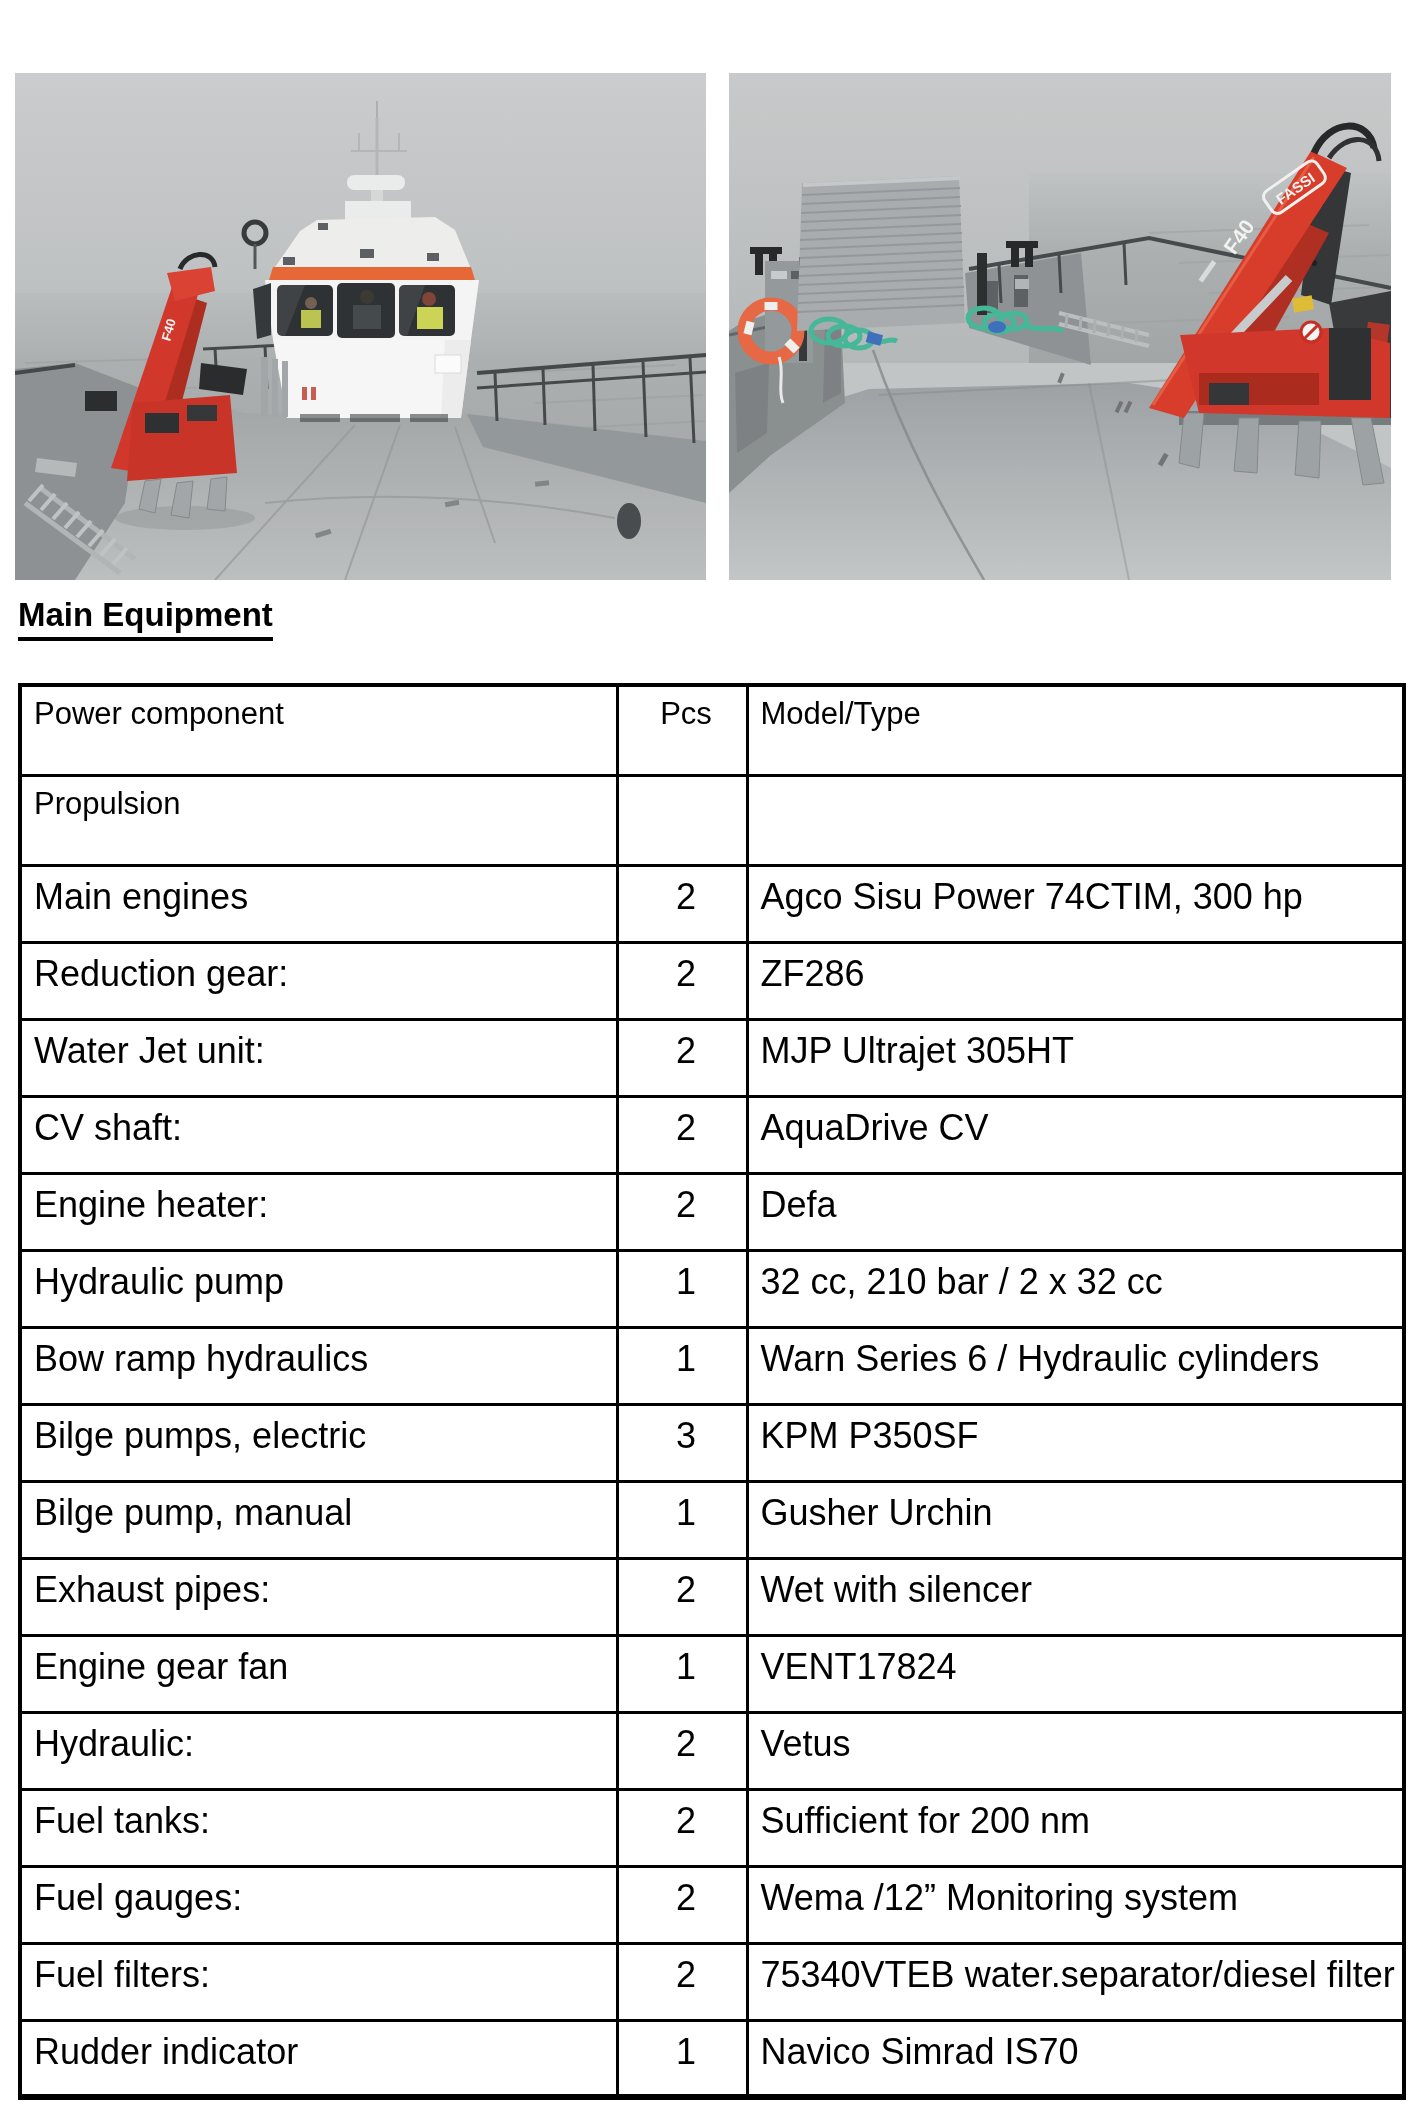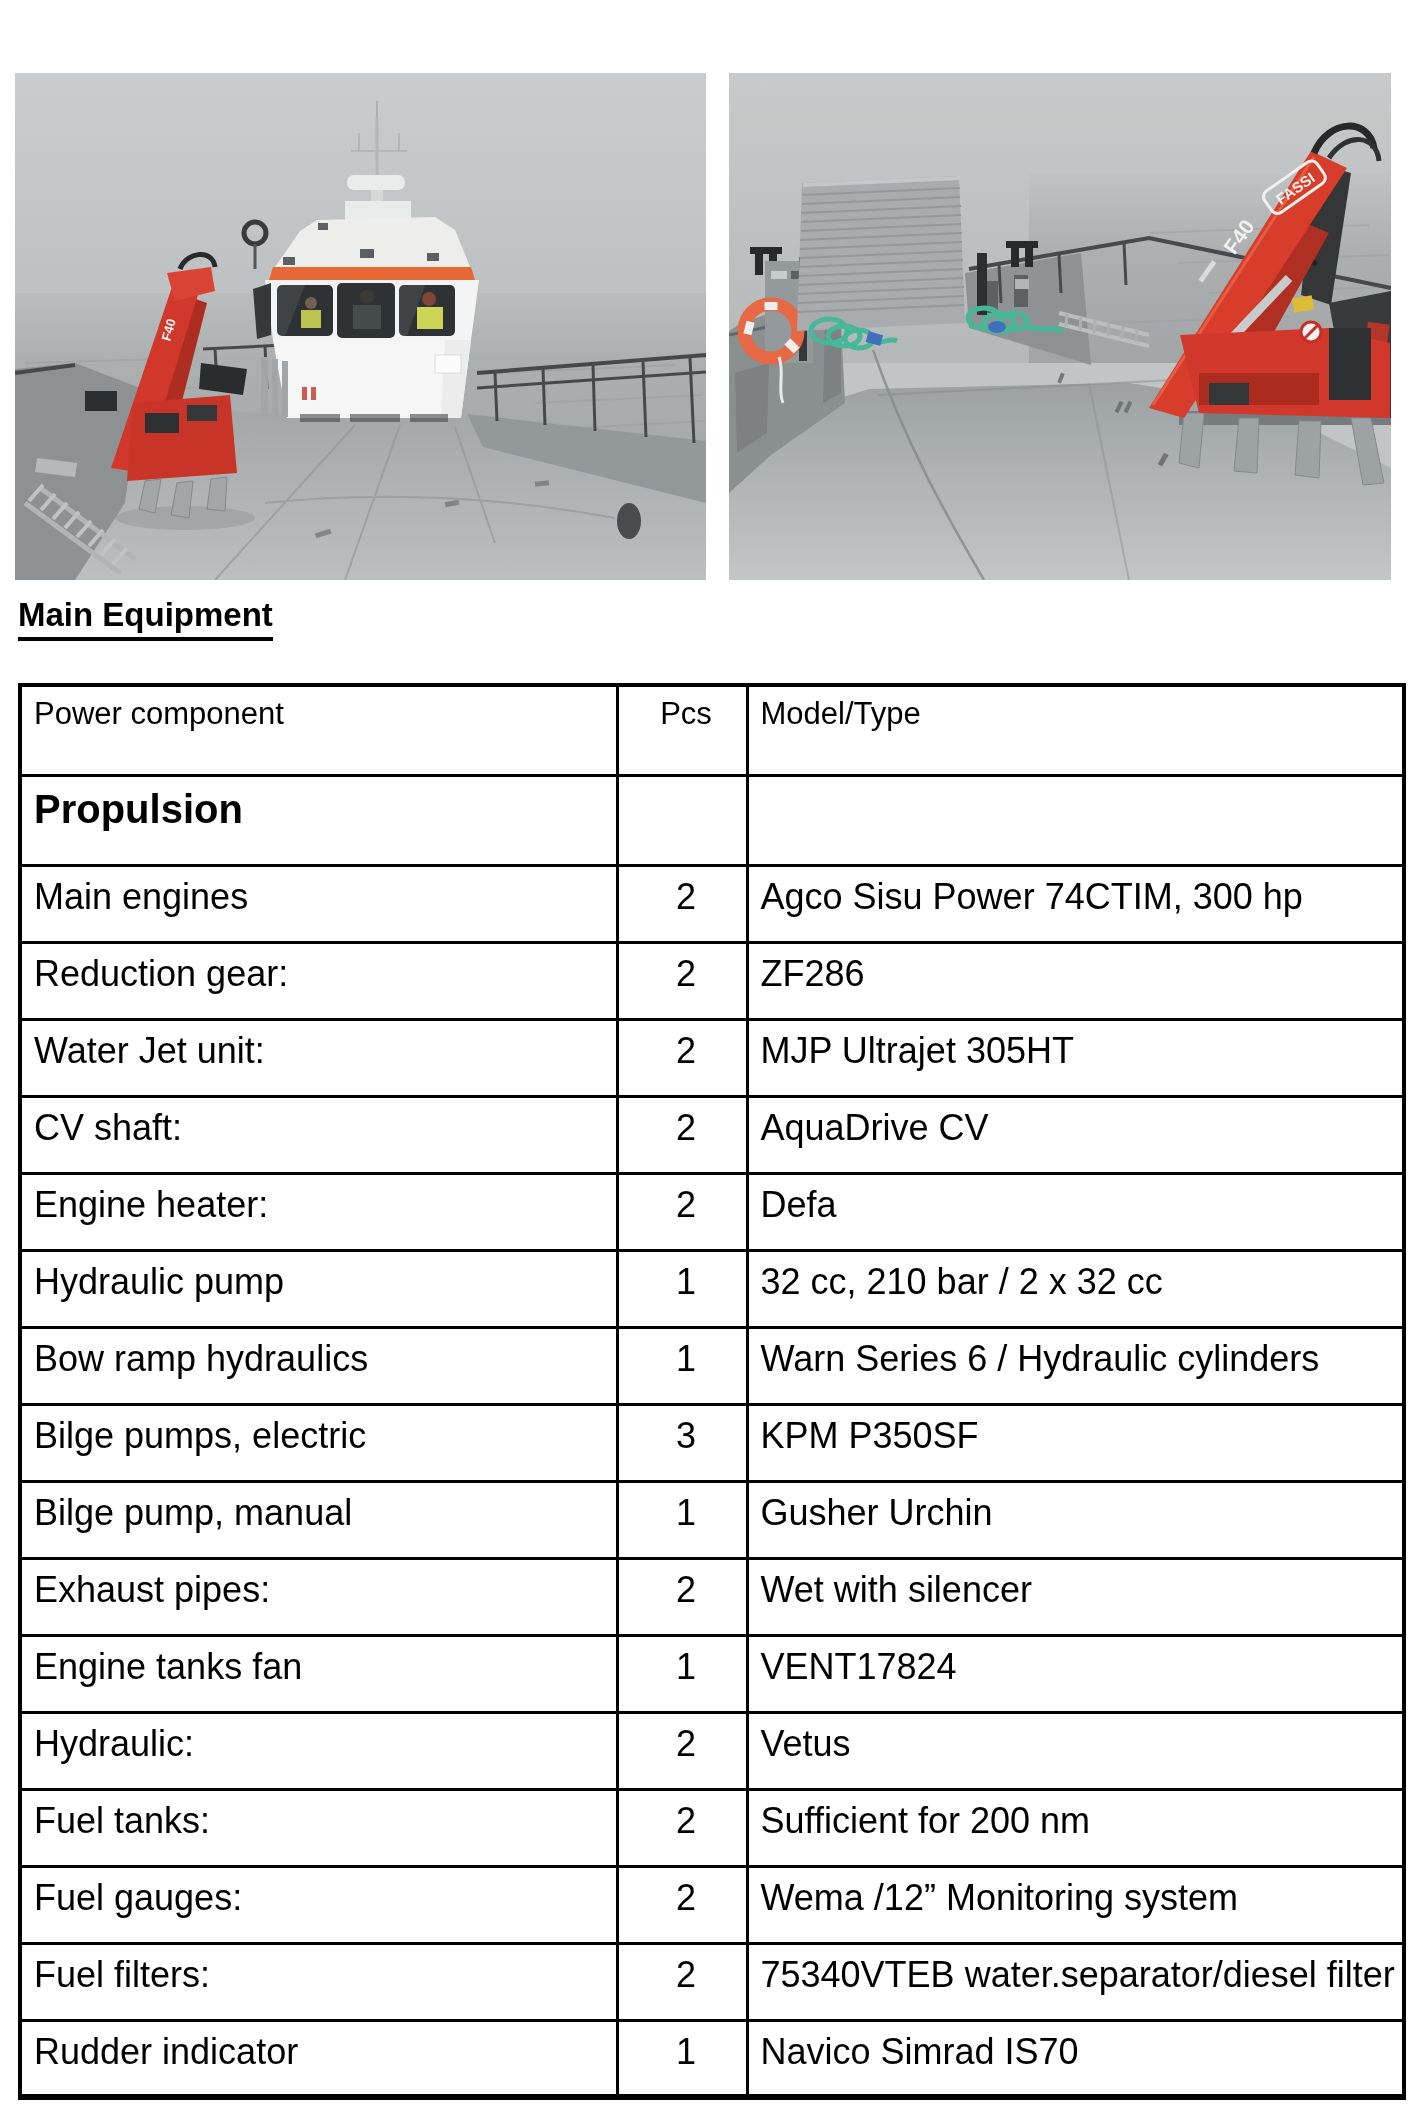--- a/index.html
+++ b/index.html
@@ -15,21 +15,21 @@
   .heading span{display:inline-block;border-bottom:4px solid #000;padding-bottom:3px;}
 
   table.equip{position:absolute;left:18px;top:683px;width:1384px;border-collapse:collapse;
               border:4px solid #000;border-bottom-width:6px;table-layout:fixed;}
   table.equip td{border:3px solid #000;vertical-align:top;padding:8px 4px 0 12px;
                  font-size:36px;line-height:1.2;overflow:hidden;white-space:nowrap;}
   td.pcs{text-align:center;padding-left:2px;padding-right:2px;}
   tr.r-head{height:90px;}
   tr.r-head td{font-size:31px;}
   tr.r-sec{height:90px;}
-  tr.r-sec td{font-size:40px;font-weight:700;margin-top:44px;}
+  tr.r-sec td{font-size:31px;font-weight:400;margin-top:44px;}
   tr.r{height:77px;}
 
   .svgtext{font-family:"Liberation Sans", sans-serif;font-weight:700;fill:#f2f3f1;}
 </style>
 </head>
 <body>
 
 <div class="page">
 
   <figure class="photo photo-left">
@@ -443,21 +443,21 @@
         <td>Bilge pump, manual</td>
         <td class="pcs">1</td>
         <td>Gusher Urchin</td>
       </tr>
       <tr class="r">
         <td>Exhaust pipes:</td>
         <td class="pcs">2</td>
         <td>Wet with silencer</td>
       </tr>
       <tr class="r">
-        <td>Engine tanks fan</td>
+        <td>Engine gear fan</td>
         <td class="pcs">1</td>
         <td>VENT17824</td>
       </tr>
       <tr class="r">
         <td>Hydraulic:</td>
         <td class="pcs">2</td>
         <td>Vetus</td>
       </tr>
       <tr class="r">
         <td>Fuel tanks:</td>

